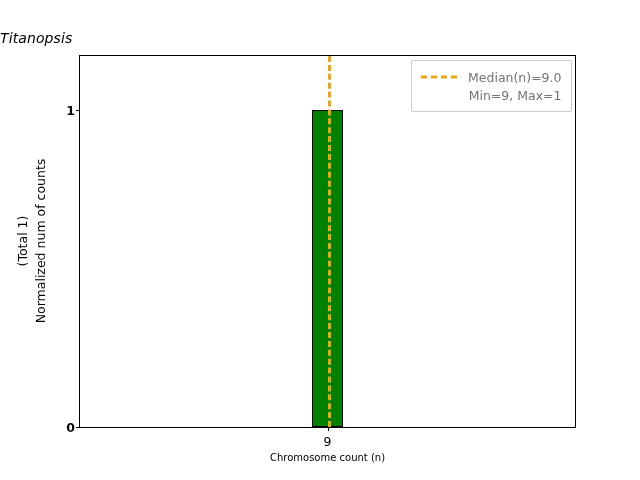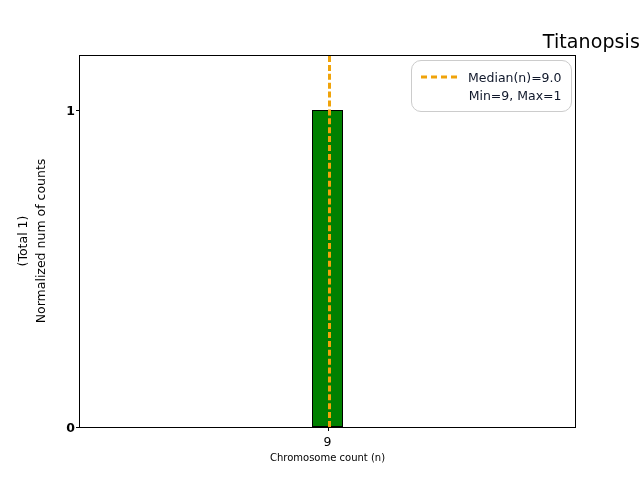--- a/index.html
+++ b/index.html
@@ -20,24 +20,25 @@
     background: #ffffff;
     overflow: hidden;
   }
 
   
   #chart-title {
     position: absolute;
     left: 0;
     top: 30px;
     width: 640px;
-    text-align: right;
-    font-size: 19px;
+    text-align: left;
+    font-size: 14px;
     color: #000000;
     letter-spacing: 0.1px;
+    font-style: italic;
   }
 
   
   #plot-area {
     position: absolute;
     left: 79px;
     top: 55px;
     width: 497px;
     height: 373px;
     border: 1.1px solid #000000;
@@ -139,24 +140,24 @@
   #ylabel .l2 { display: block; }
 
   
   #legend {
     position: absolute;
     left: 411px;
     top: 60px;
     box-sizing: border-box;
     background: #ffffff;
     border: 1px solid #cccccc;
-    border-radius: 10px;
+    border-radius: 2px;
     padding: 7px 9px 7px 9px;
     font-size: 12.5px;
-    color: #0f172a;
+    color: #737373;
   }
   .legend-row {
     display: flex;
     align-items: center;
     height: 18px;
   }
   .legend-swatch {
     width: 36px;
     height: 12px;
     margin-right: 11px;

